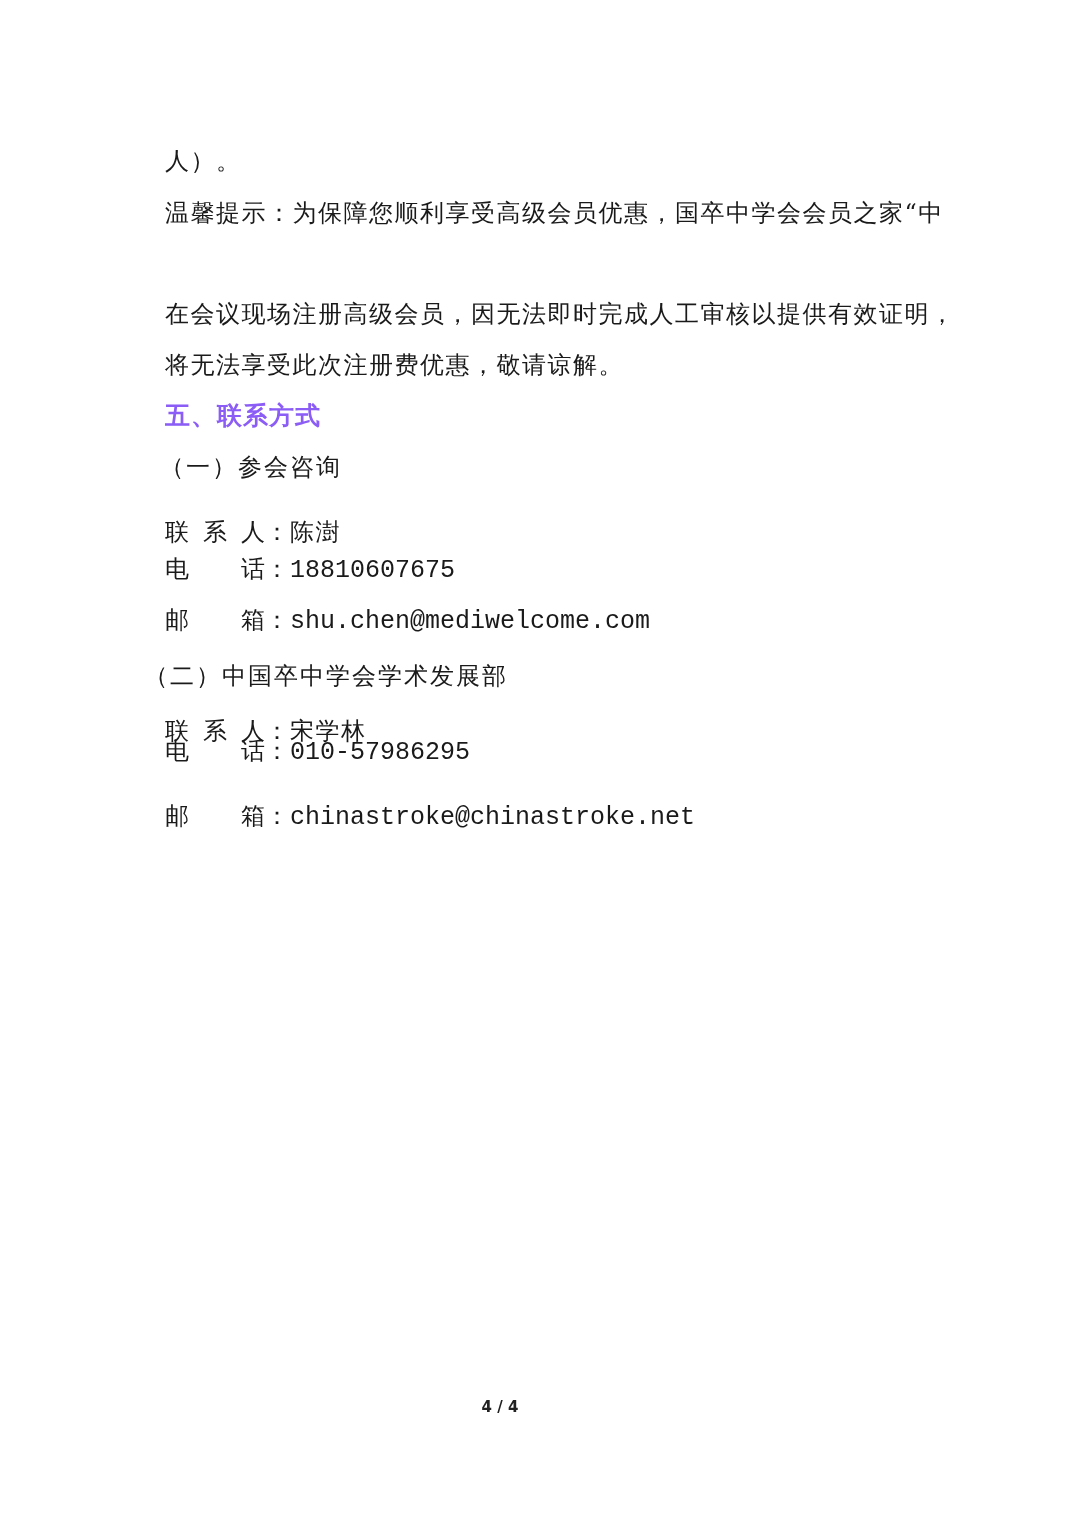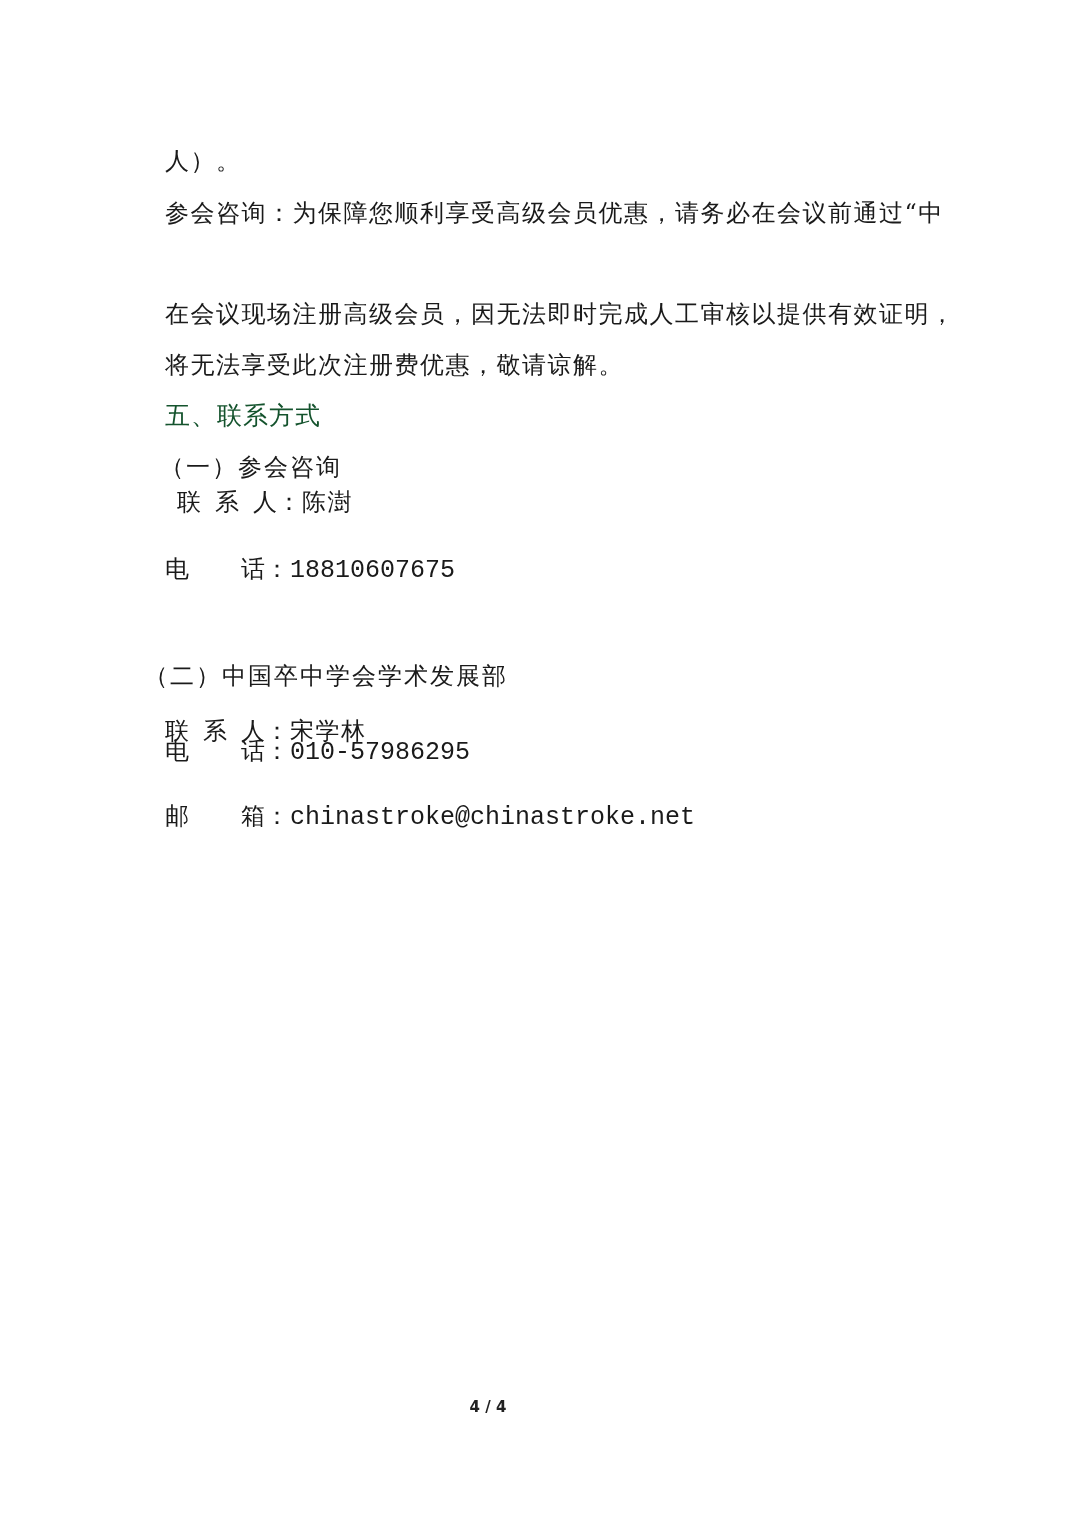--- a/index.html
+++ b/index.html
@@ -1,54 +1,59 @@
 <!DOCTYPE html>
 <html><head>
   <meta charset="utf-8">
   <style>
     html, body { margin: 0; padding: 0; background: #ffffff; }
     body { width: 1080px; height: 1527px; position: relative; overflow: hidden;
       font-family: "DejaVu Serif", "Liberation Serif", serif; color: #1a1a1a; }
     .page { position: absolute; left: 0; top: 0; width: 1080px; height: 1527px; background: #fff; }
     .line { position: absolute; left: 165px; font-size: 24px; line-height: 30px; white-space: nowrap; letter-spacing: 1.5px; }
-    .heading { font-family: "DejaVu Sans", "Liberation Sans", sans-serif; font-weight: normal; font-size: 25px; letter-spacing: 1px; color: #14532d; }
+    .heading { font-family: "DejaVu Sans", "Liberation Sans", sans-serif; font-weight: bold; font-size: 25px; letter-spacing: 1px; color: #8b5cf6; }
     .sub { letter-spacing: 2px; }
     .label { display: inline-block; width: 125px; letter-spacing: 0; }
     .label span { display: inline-block; }
     .val { font-family: Liberation Mono, monospace; font-size: 25px; letter-spacing: 0; }
     .footer { position: absolute; left: 0; width: 976px; top: 1398px; text-align: center;
-      font-family: "DejaVu Sans", "Liberation Sans", sans-serif; font-weight: bold; font-size: 15px; color: #222; }
+      font-family: "DejaVu Sans", "Liberation Sans", sans-serif; font-weight: bold; font-size: 15px; color: #222; padding-left: 12px; }
   </style>
 </head>
 <body>
 
 <div class="page">
 
   <div class="line" style="top:146px;">人）。</div>
 
-  <div class="line" style="top:198px;">参会咨询：为保障您顺利享受高级会员优惠，请务必在会议前通过“中</div>
+  <div class="line" style="top:198px;">温馨提示：为保障您顺利享受高级会员优惠，国卒中学会会员之家“中</div>
   <div class="line" style="top:350px;">将无法享受此次注册费优惠，敬请谅解。</div>
   <div class="line" style="top:299px;">在会议现场注册高级会员，因无法即时完成人工审核以提供有效证明，</div>
 
   <div class="line heading" style="top:401px;">五、联系方式</div>
 
   <div class="line sub" style="top:452px; left:160px;">（一）参会咨询</div>
 
-  <div class="line" style="top:487px;margin-left:12px;">
+  <div class="line" style="top:517px;">
     <span class="label">
       <span style="width:38px">联</span><span style="width:38px">系</span><span>人：</span>
     </span><span>陈澍</span>
   </div>
 
   <div class="line" style="top:554px;">
     <span class="label">
       <span style="width:76px">电</span><span>话：</span>
     </span><span class="val">18810607675</span>
   </div>
 
+  <div class="line" style="top:605px;">
+    <span class="label">
+      <span style="width:76px">邮</span><span>箱：</span>
+    </span><span class="val">shu.chen@mediwelcome.com</span>
+  </div>
 
   <div class="line sub" style="top:653px; left:144px;margin-top:8px;">（二）中国卒中学会学术发展部</div>
 
   <div class="line" style="top:703px;margin-top:13px;">
     <span class="label">
       <span style="width:38px">联</span><span style="width:38px">系</span><span>人：</span>
     </span><span>宋学林</span>
   </div>
 
   <div class="line" style="top:736px;">

